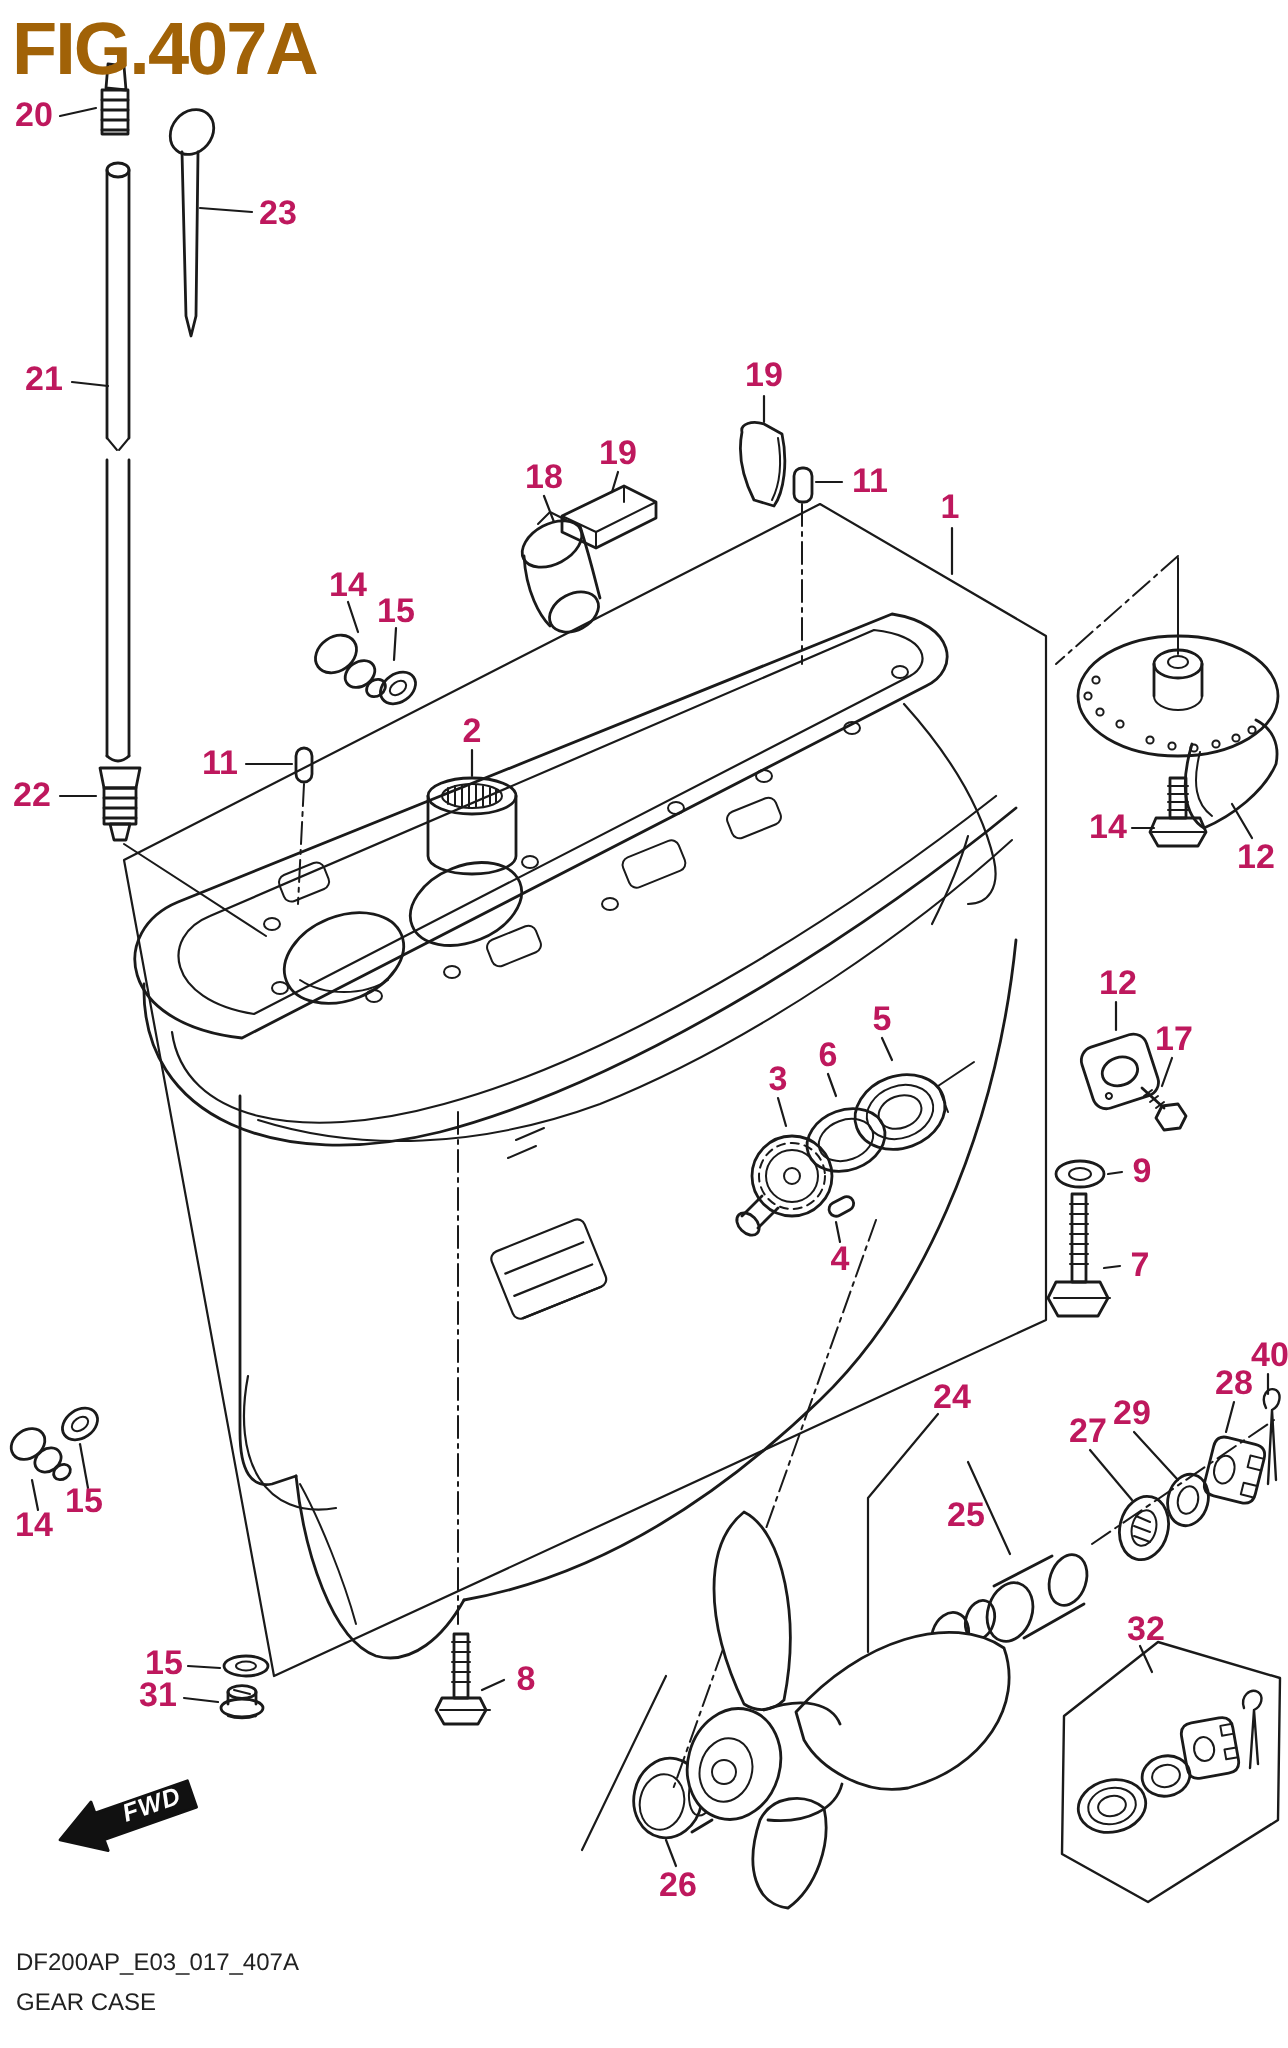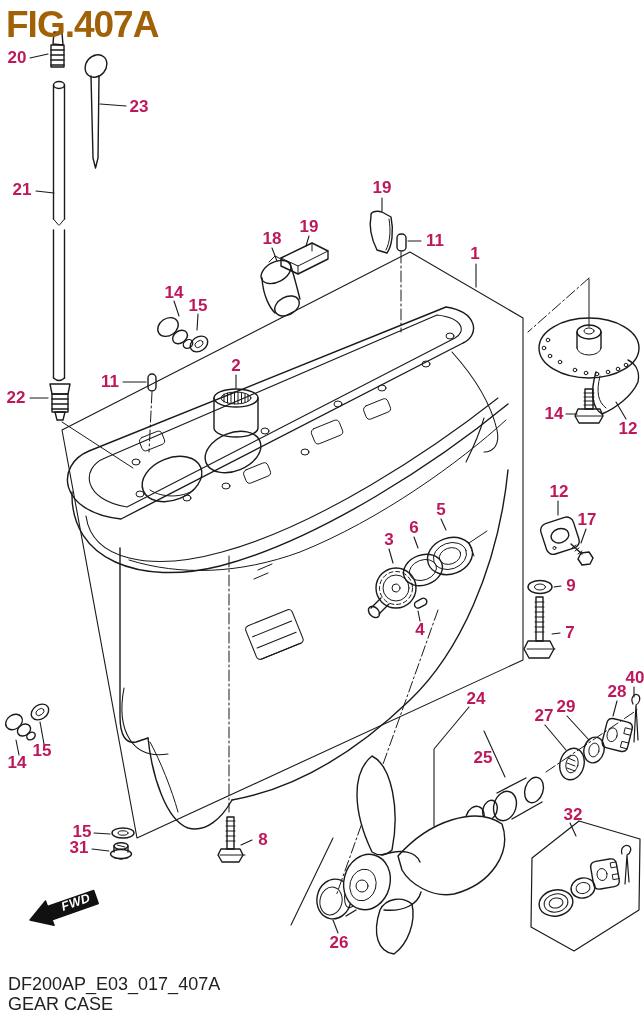--- a/index.html
+++ b/index.html
@@ -1,20 +1,20 @@
 <!DOCTYPE html>
 <html><head>
 <meta charset="utf-8">
 <style>
   html,body{margin:0;padding:0;background:#e8e8e8;}
   #page{position:relative;width:644px;height:1024px;background:#ffffff;overflow:hidden;
         font-family:"Liberation Sans", sans-serif;color:#111;}
   #fig-title{position:absolute;left:6px;top:4px;font-size:37px;font-weight:800;
              letter-spacing:-1px;color:#a16207;}
-  .footer-line{position:absolute;left:8px;font-size:18px;color:#222;letter-spacing:0;}
+  .footer-line{position:absolute;left:8px;font-size:12px;color:#222;letter-spacing:0;}
   #footer-code{top:974px;}
   #footer-caption{top:994px;text-align:center;}
   .callout{position:absolute;transform:translate(-50%,-50%);font-size:17px;font-weight:700;
            color:#be185d;white-space:nowrap;}
   svg{position:absolute;left:0;top:0;}
   svg *{vector-effect:non-scaling-stroke;}
 </style>
 </head>
 <body>
 

